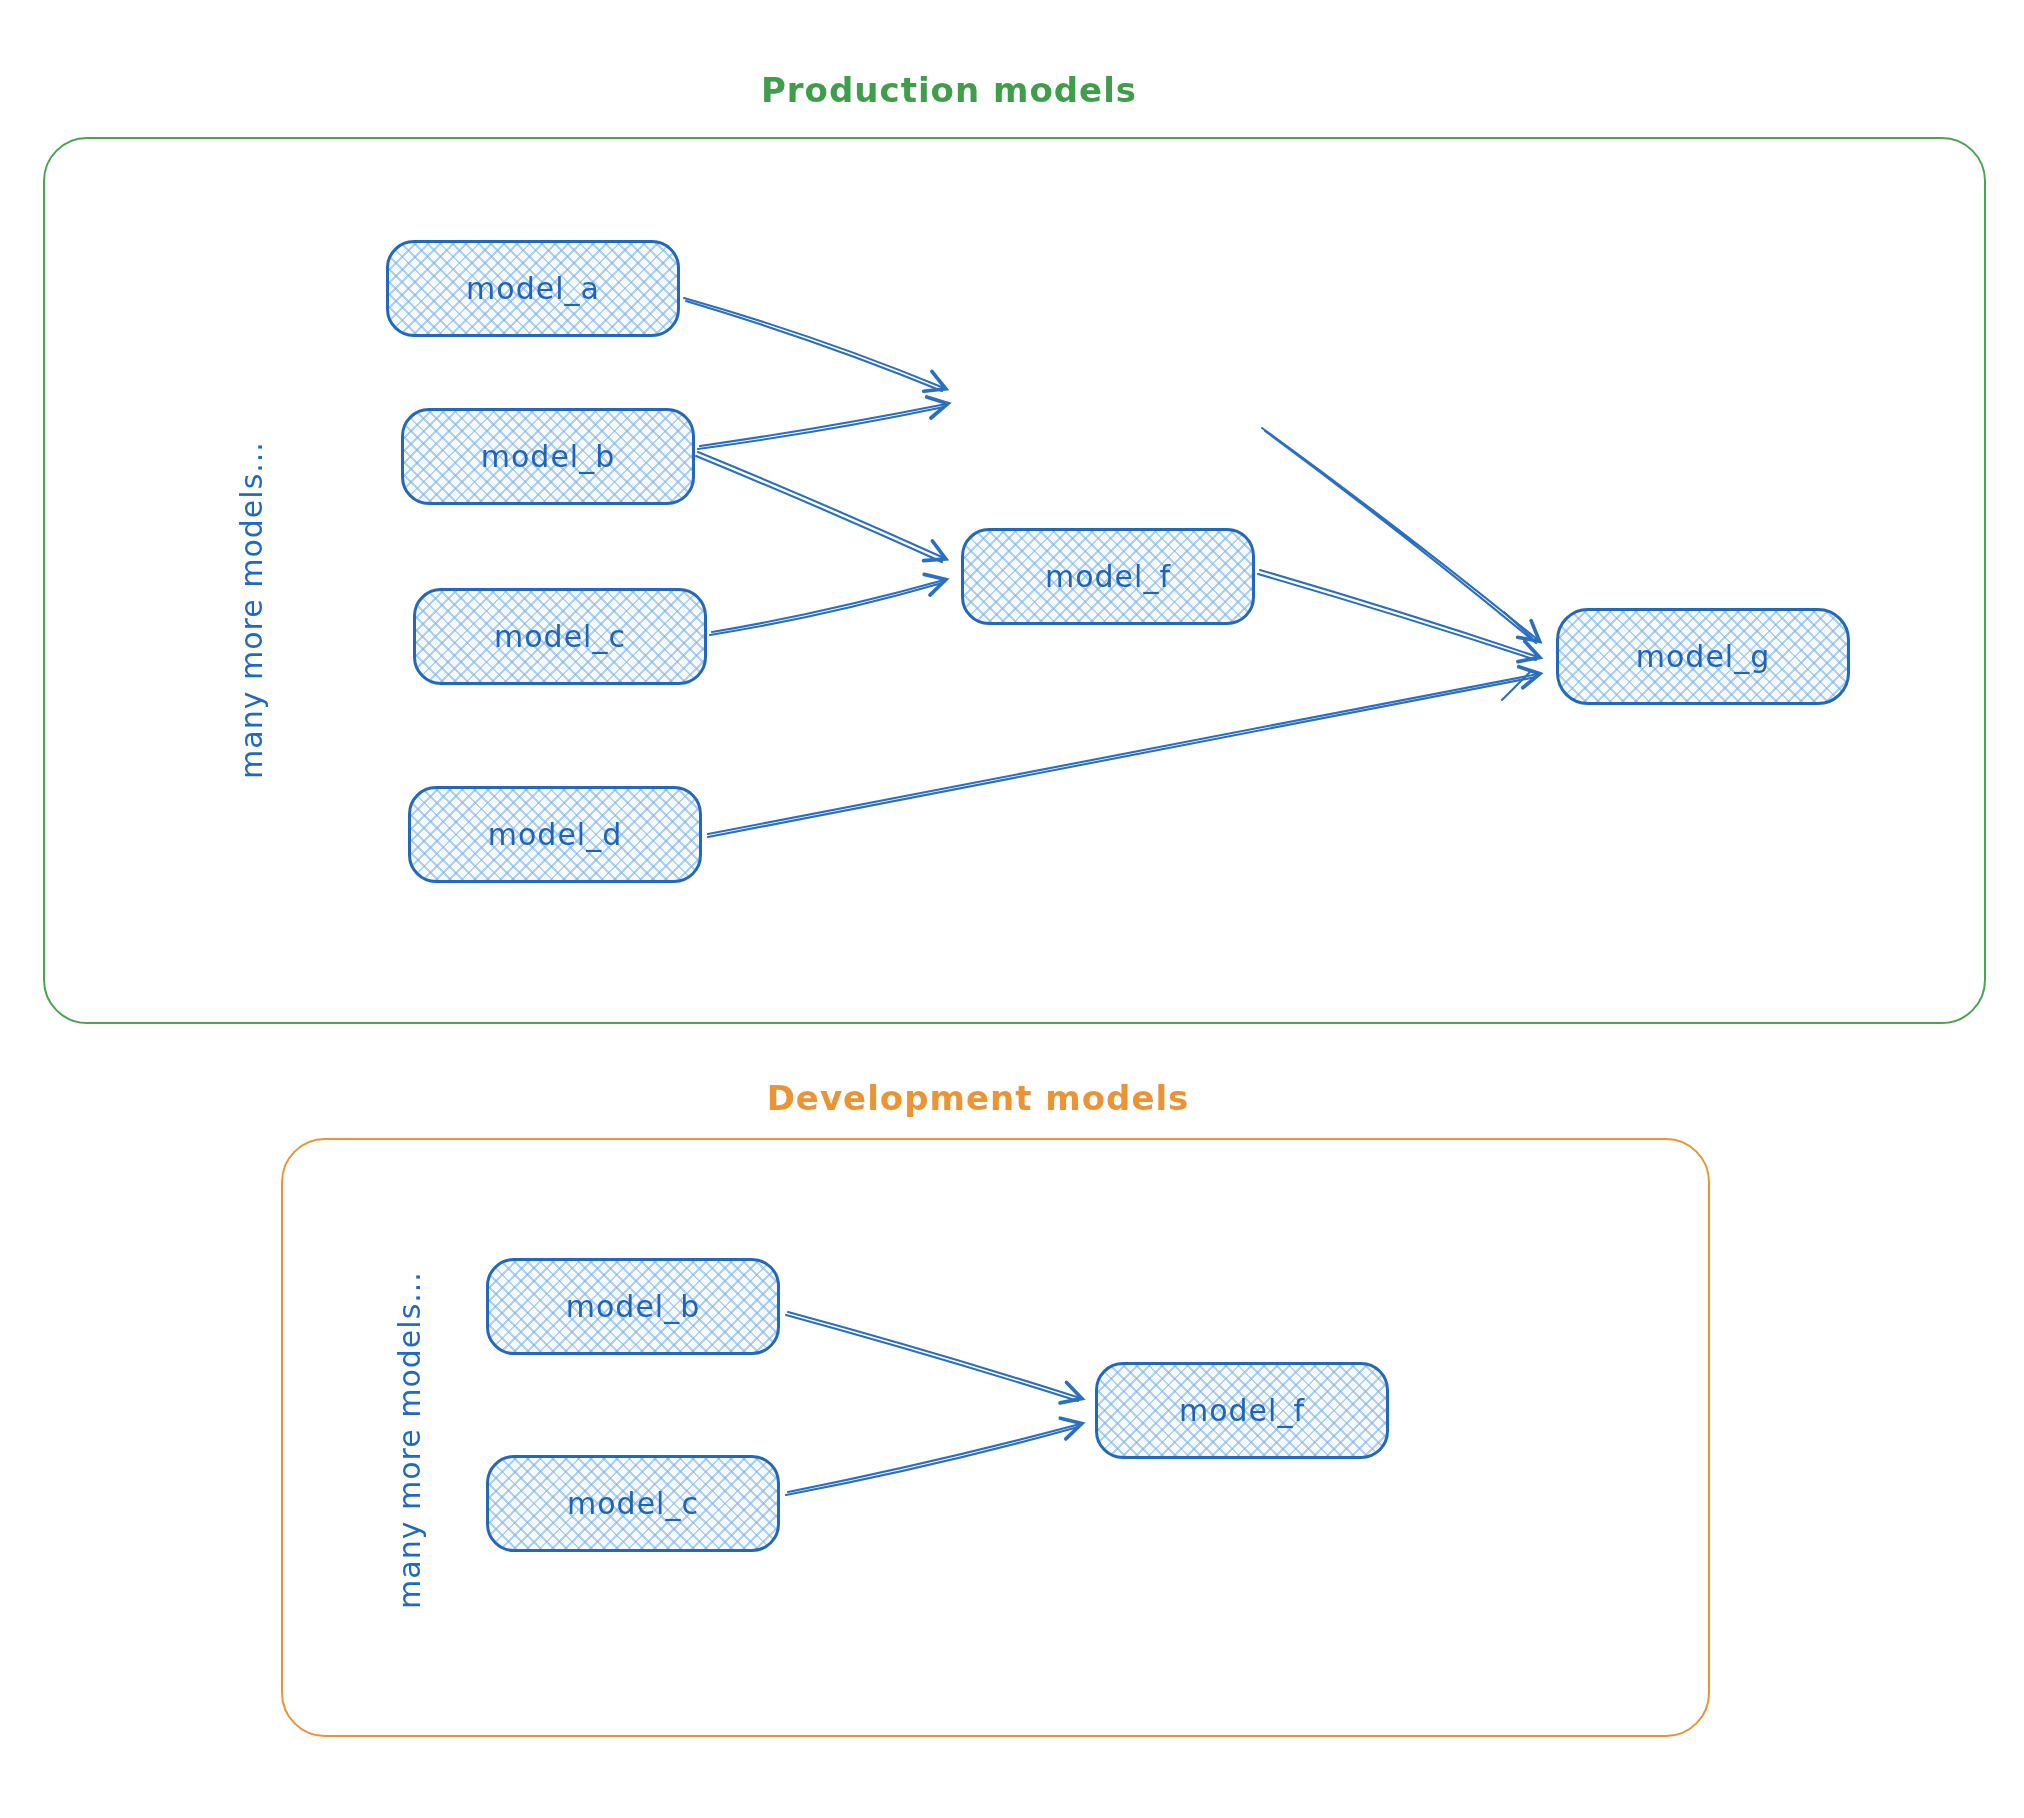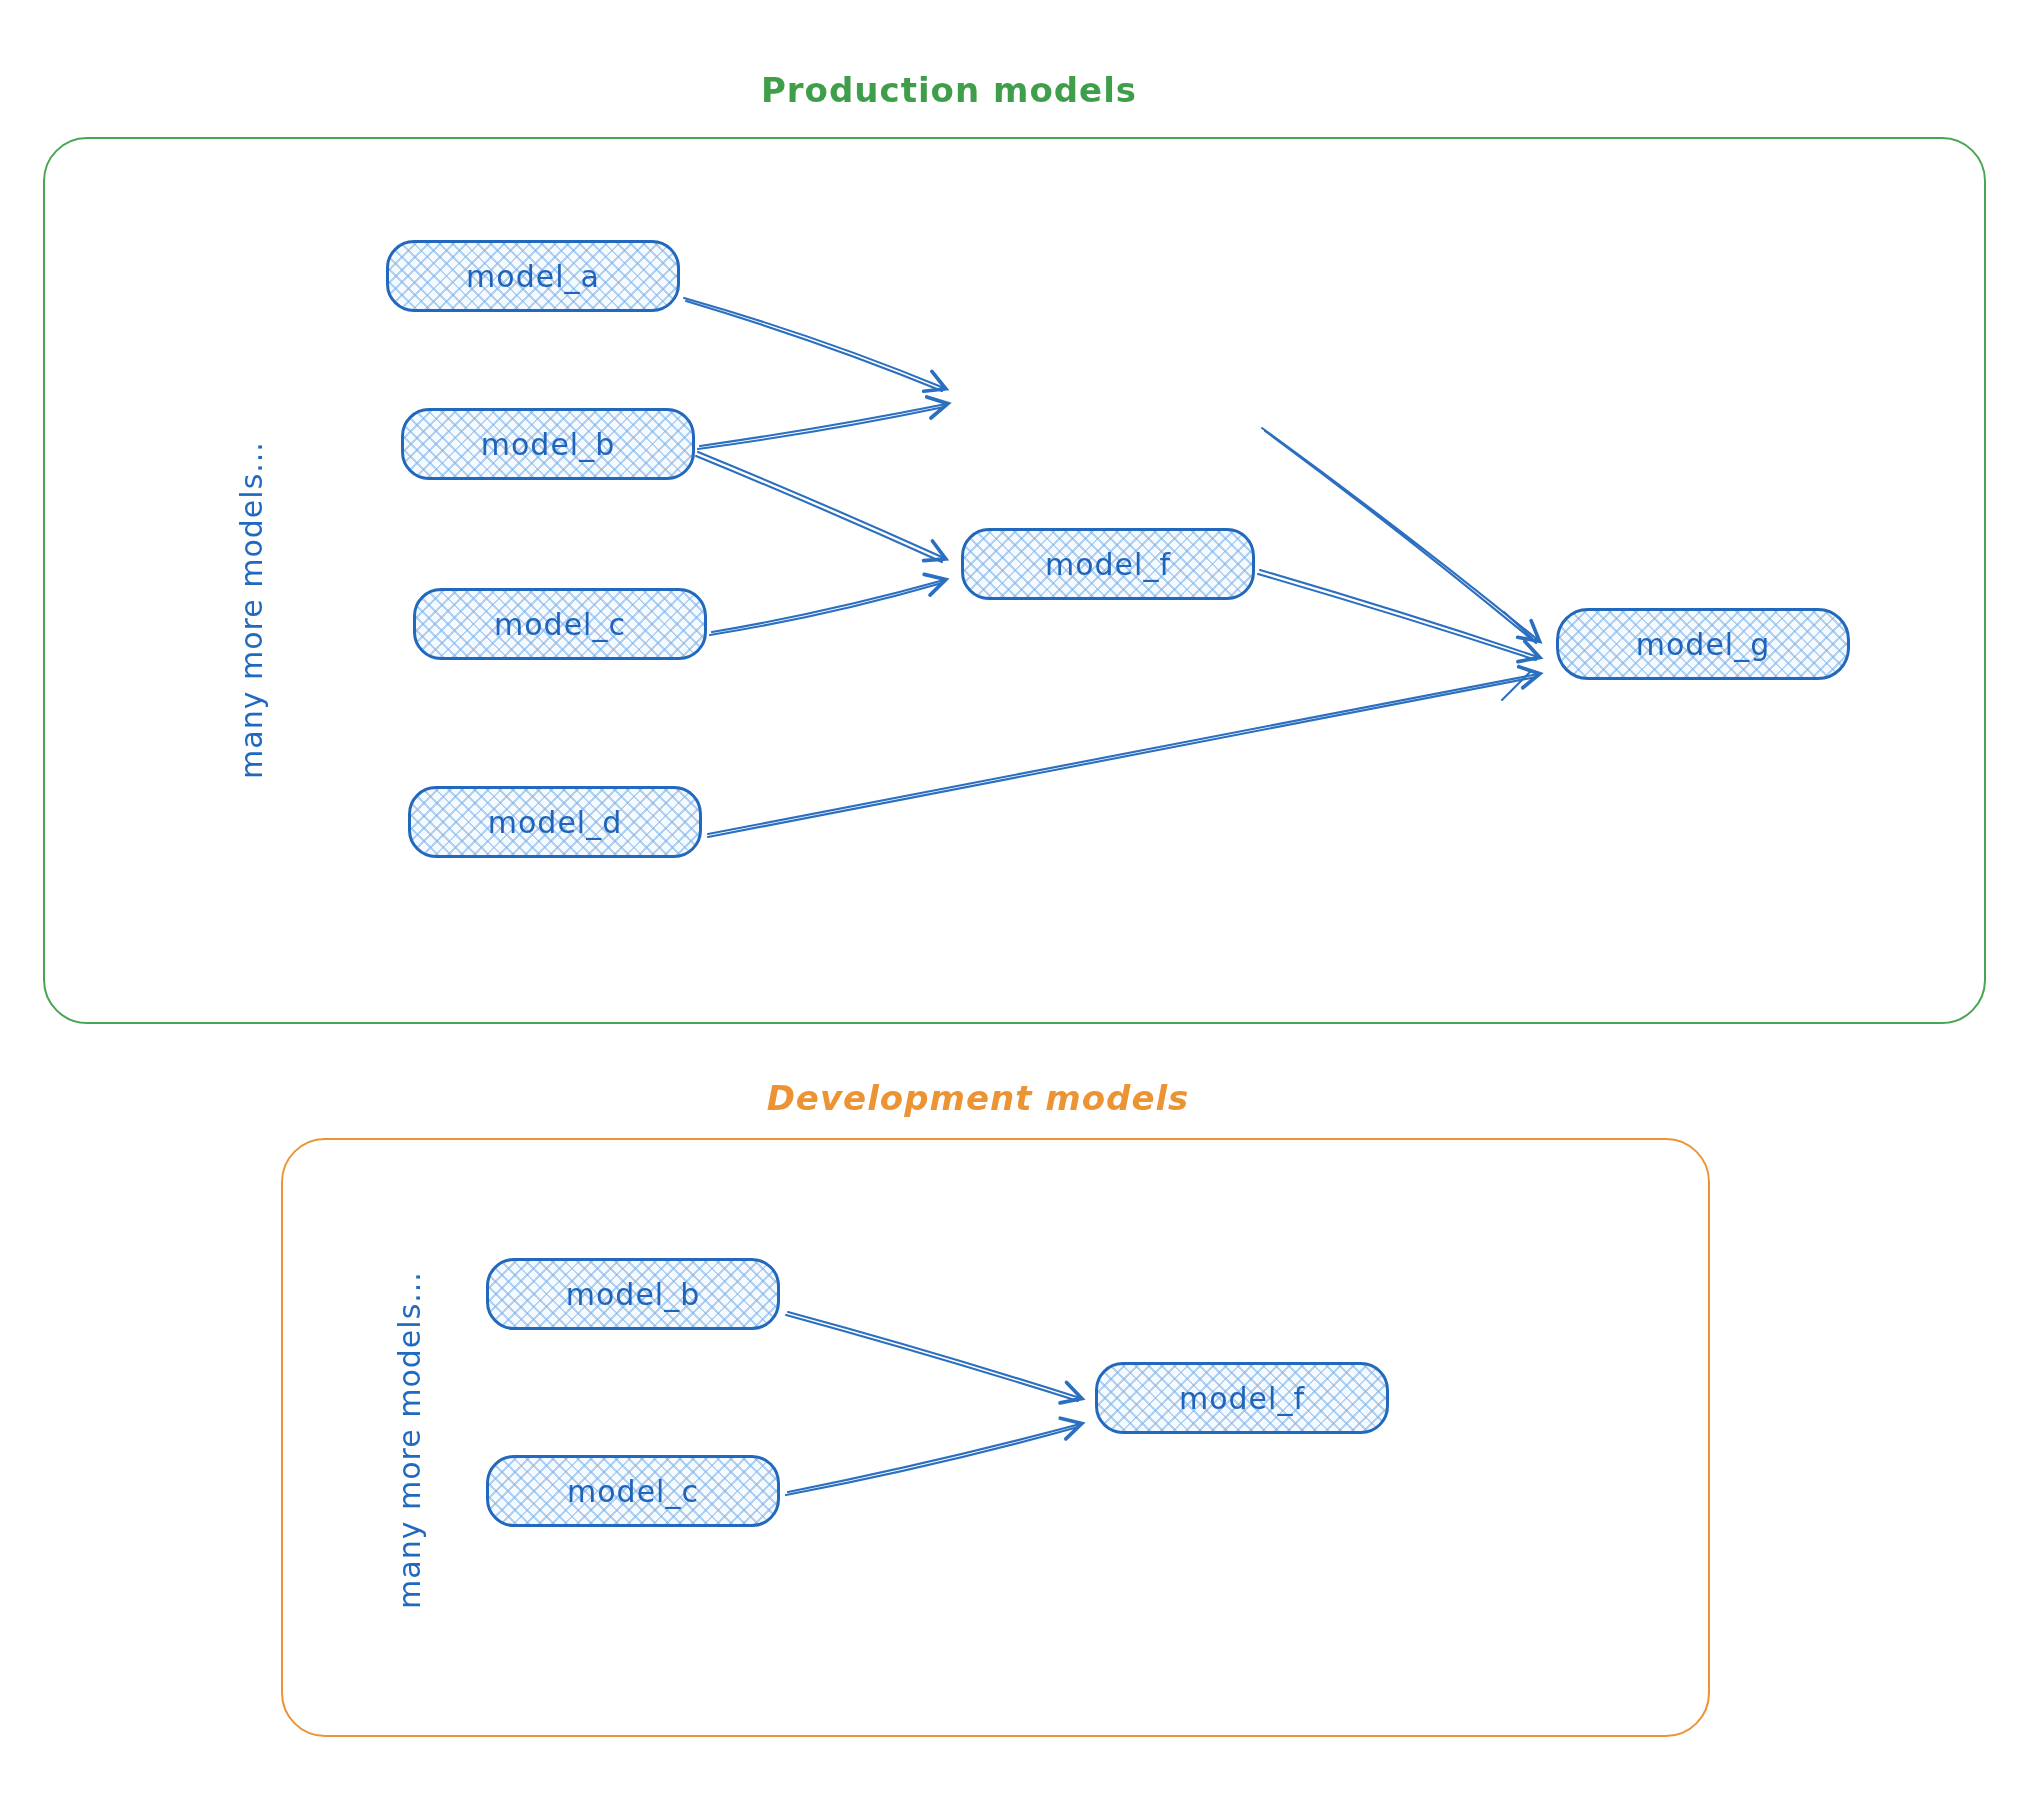--- a/index.html
+++ b/index.html
@@ -13,21 +13,21 @@
   }
   .section-title{
     position:absolute;
     transform:translateX(-50%);
     font-size:34px;
     font-weight:bold;
     letter-spacing:1px;
     white-space:nowrap;
   }
   .title-prod{left:941px;top:70px;color:#3f9e4a;}
-  .title-dev{left:970px;top:1078px;color:#ec9434;font-style:italic;}
+  .title-dev{left:970px;top:1078px;color:#ec9434;}
   .container{
     position:absolute;
     border-radius:44px;
     background:transparent;
   }
   .container-prod{
     left:35px;top:137px;width:1939px;height:883px;
     border:2.5px solid #4aa552;
   }
   .container-dev{
@@ -39,21 +39,21 @@
     transform:translate(-50%,-50%) rotate(-90deg);
     color:#1f6ac0;
     font-size:30px;
     letter-spacing:1px;
     white-space:nowrap;
   }
   .side-label-prod{left:243px;top:610px;}
   .side-label-dev{left:401px;top:1440px;}
   .node{
     position:absolute;
-    width:294px;height:72px;
+    width:294px;height:97px;
     box-sizing:border-box;
     border:3px solid #2268bd;
     border-radius:28px;
     display:flex;align-items:center;justify-content:center;
     background-color:#f4faff;
     background-image:
       repeating-linear-gradient(45deg, rgba(125,175,228,0.55) 0px, rgba(125,175,228,0.55) 2px, transparent 2px, transparent 9px),
       repeating-linear-gradient(135deg, rgba(125,175,228,0.55) 0px, rgba(125,175,228,0.55) 2px, transparent 2px, transparent 9px);
     z-index:2;
   }

